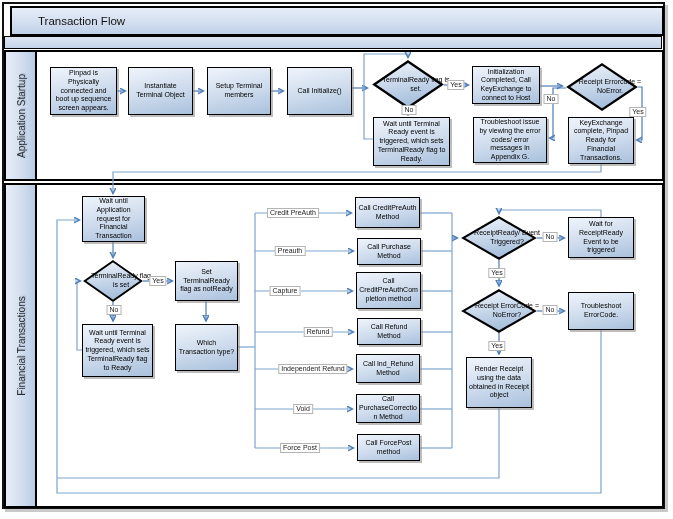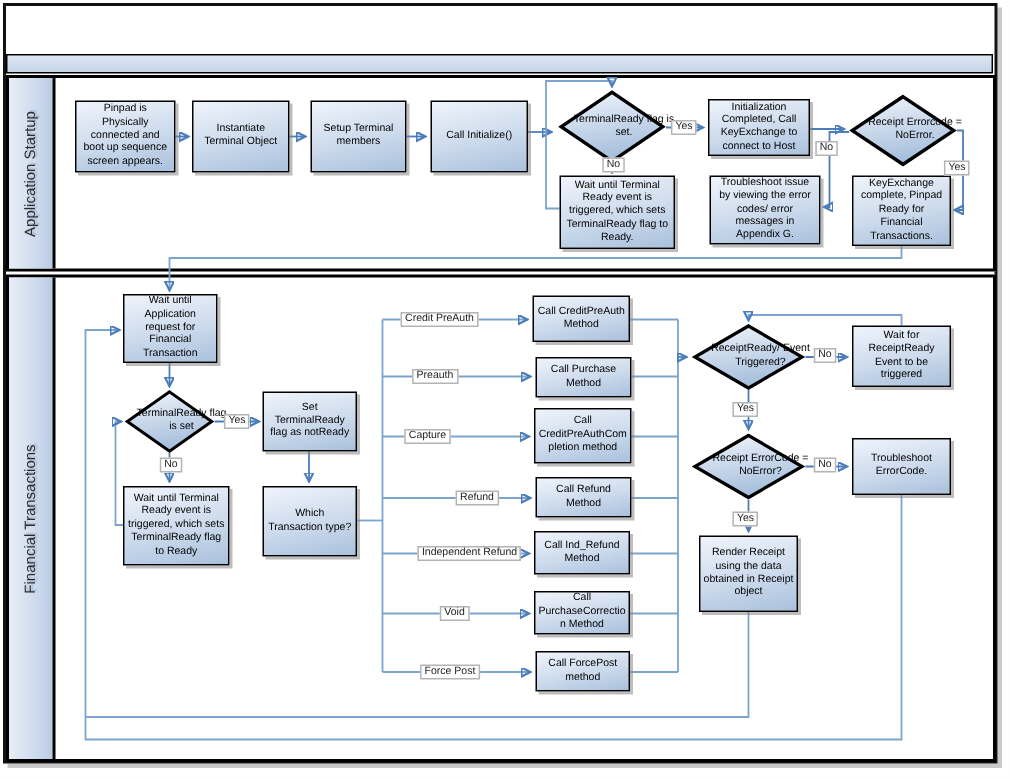--- a/index.html
+++ b/index.html
@@ -22,20 +22,23 @@
   #wires{position:absolute;left:0;top:0;width:673px;height:519px;z-index:2;pointer-events:none;}
   #wires path{fill:none;stroke:#4b7dba;stroke-width:1.2;}
   #wires path.lt{stroke:#7da3cf;}
 </style>
 </head>
 <body>
 
 <div id="canvas">
   <div class="frame"></div>
 
+  <div class="title-band">
+    <span>Transaction Flow</span>
+  </div>
   <div class="phase-band"></div>
 
   <div class="lane lane1">
     <div class="lane-col">
       <span>Application Startup</span>
     </div>
   </div>
   <div class="lane lane2">
     <div class="lane-col">
       <span>Financial Transactions</span>

